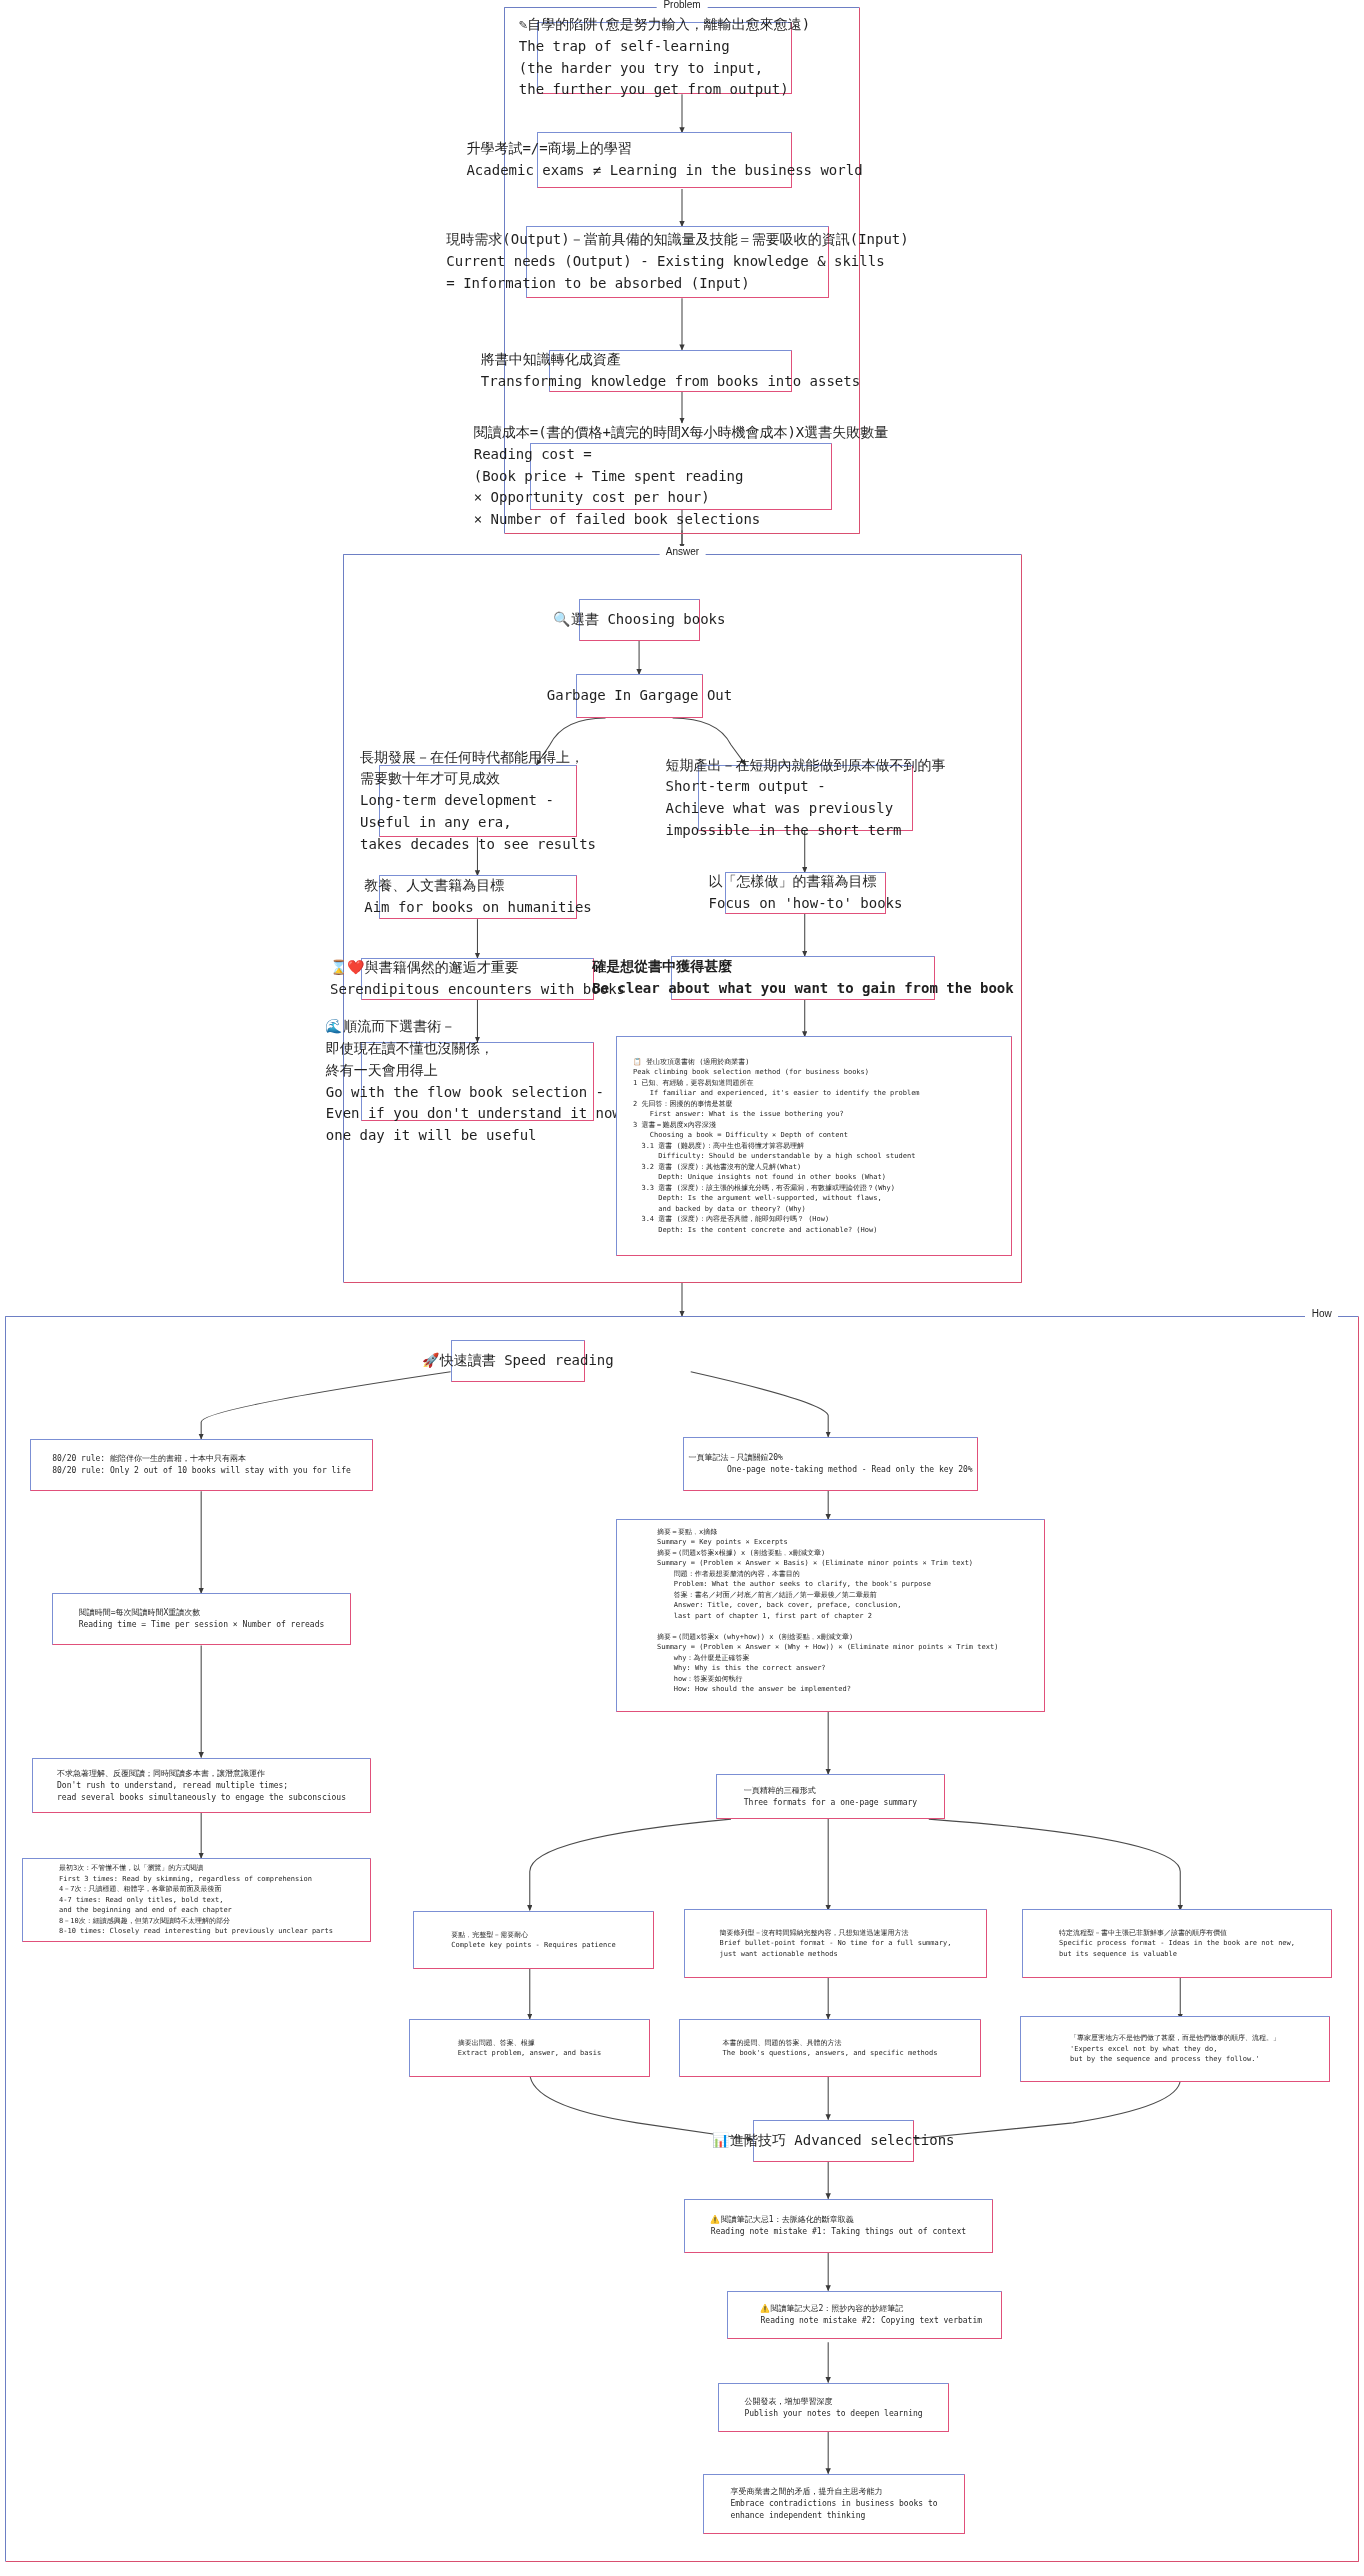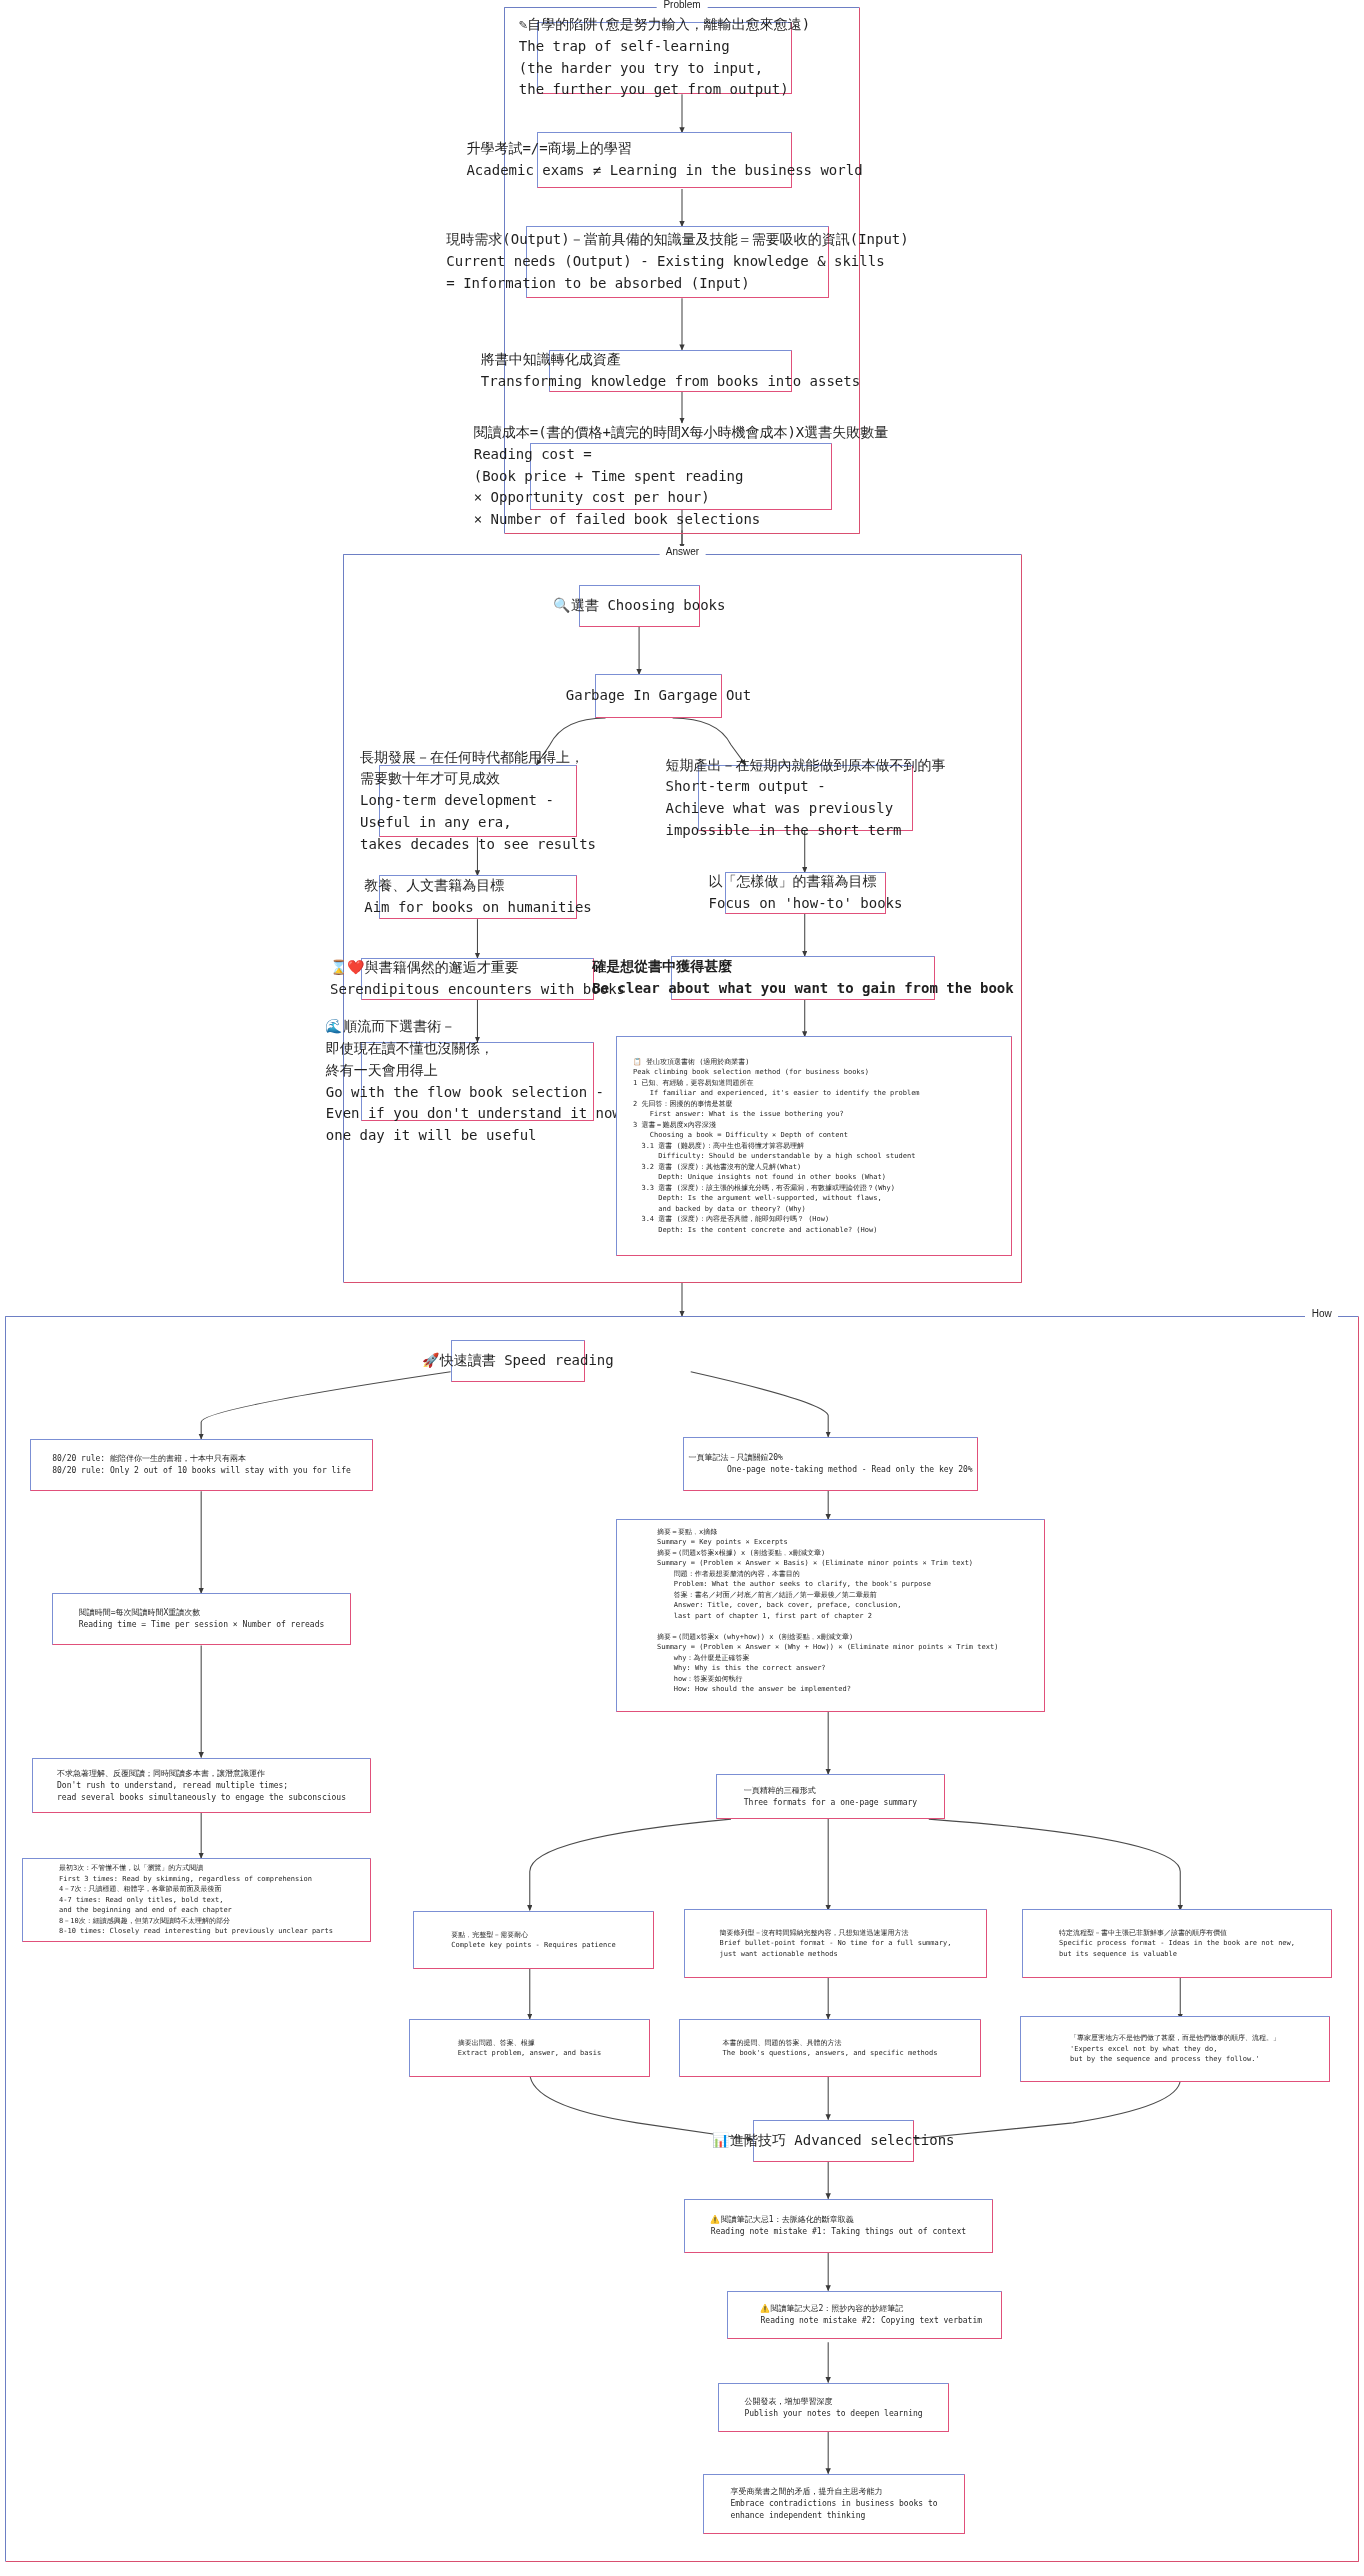--- a/index.html
+++ b/index.html
@@ -158,25 +158,25 @@
 Reading cost =
 (Book price + Time spent reading
 × Opportunity cost per hour)
 × Number of failed book selections</span>
   </div>
 
   <div class="subgraph" style="left:343px; top:554px; width:679px; height:729px;">
     <span class="subgraph-label">Answer</span>
   </div>
 
-  <div class="node center" style="left:579px; top:585px; width:121px; height:42px;">
+  <div class="node center" style="left:579px; top:599px; width:121px; height:42px;">
     <span class="txt">🔍選書 Choosing books</span>
   </div>
 
-  <div class="node center" style="left:576px; top:674px; width:127px; height:44px;margin-left:19px;">
+  <div class="node center" style="left:576px; top:674px; width:127px; height:44px;">
     <span class="txt">Garbage In Gargage Out</span>
   </div>
 
   <div class="node center" style="left:379px; top:765px; width:198px; height:72px;">
     <span class="txt">長期發展－在任何時代都能用得上，
 需要數十年才可見成效
 Long-term development -
 Useful in any era,
 takes decades to see results</span>
   </div>

